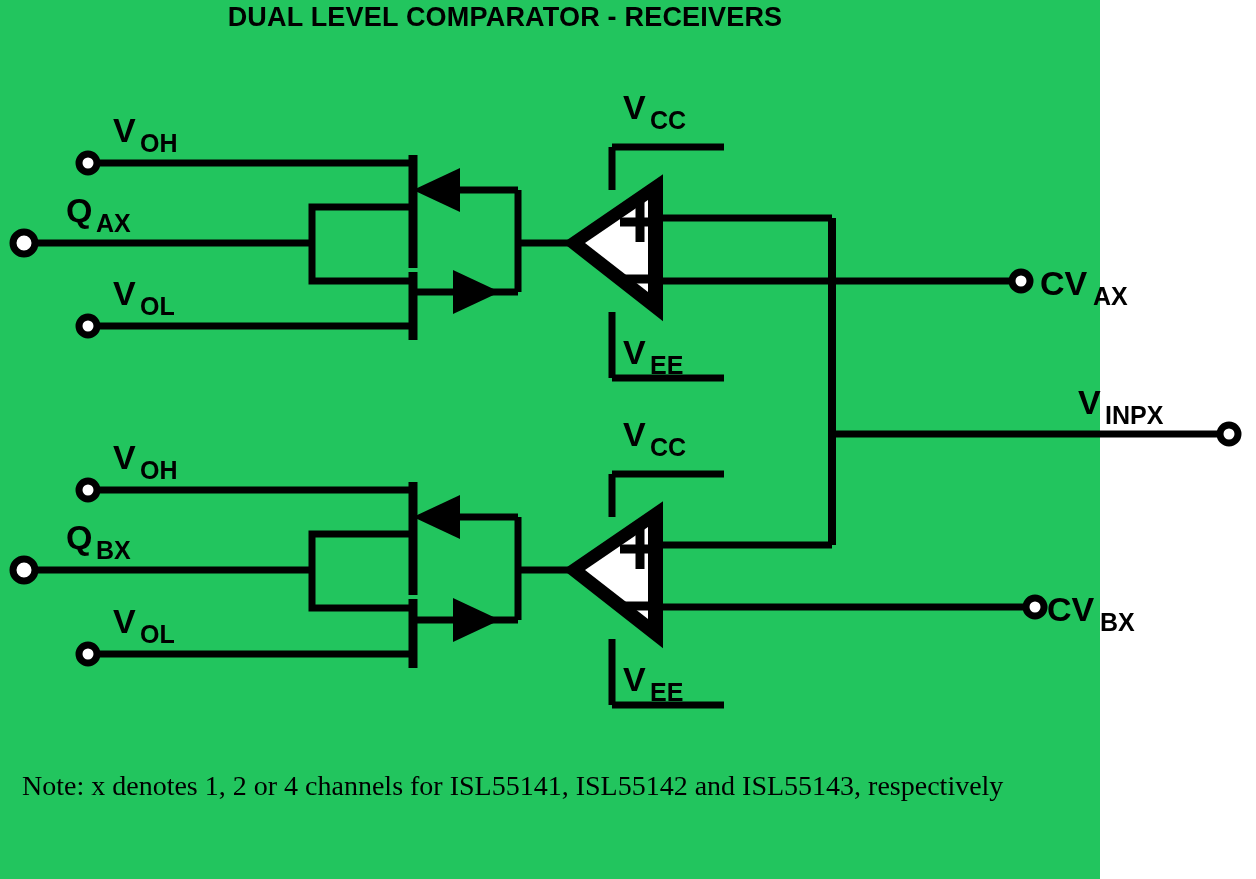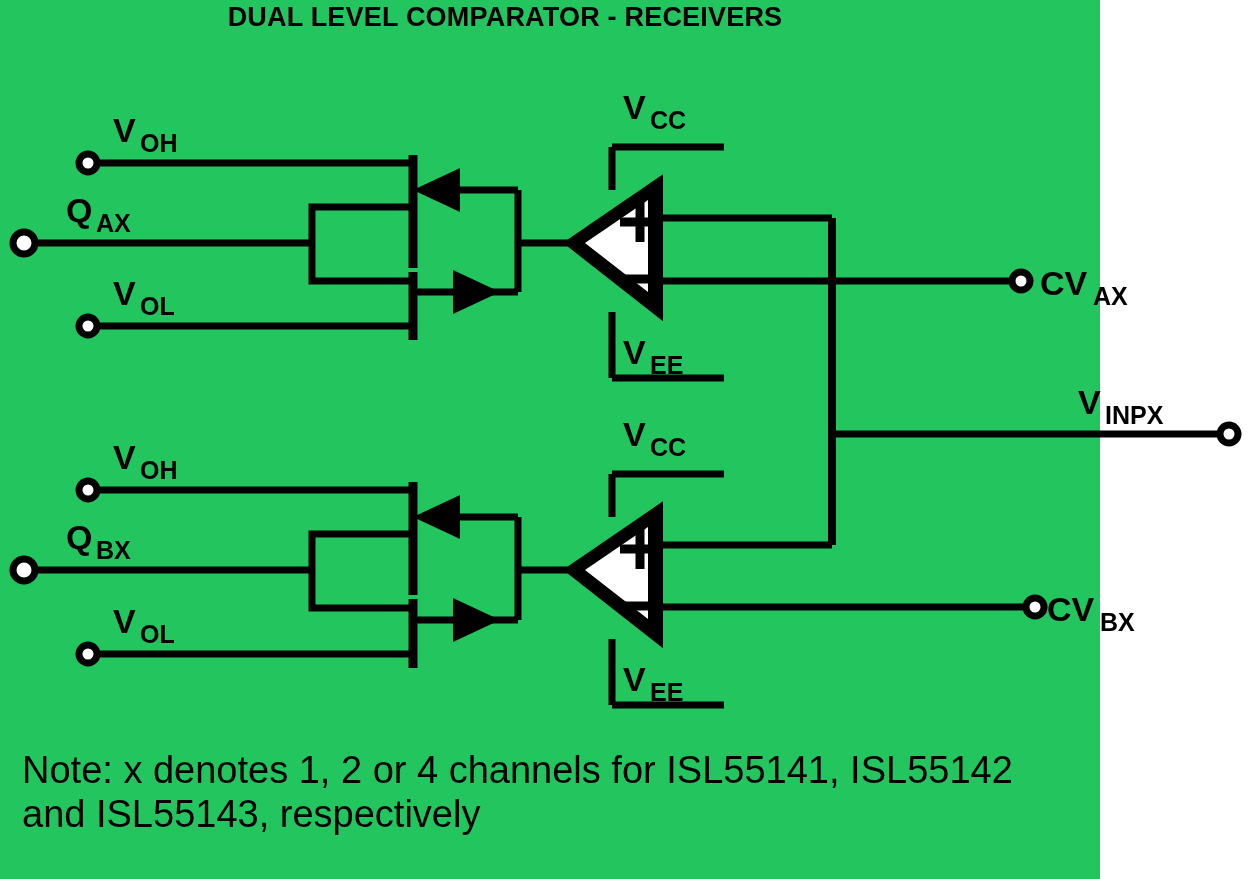--- a/index.html
+++ b/index.html
@@ -35,26 +35,27 @@
   #schematic {
     position: absolute;
     left: 0;
     top: 0;
     width: 1256px;
     height: 879px;
   }
   .note {
     position: absolute;
     left: 22px;
-    top: 748px;
+    top: 764px;
     width: 1000px;
-    font-size: 38px;
+    font-size: 28px;
     line-height: 44px;
     color: #000000;
     white-space: pre-line;
+    font-family: Liberation Serif, serif;
   }
   svg text {
     font-family: "Liberation Sans", sans-serif;
     fill: #000000;
   }
   .lbl {
     font-size: 34px;
     font-weight: bold;
   }
   .sub {

